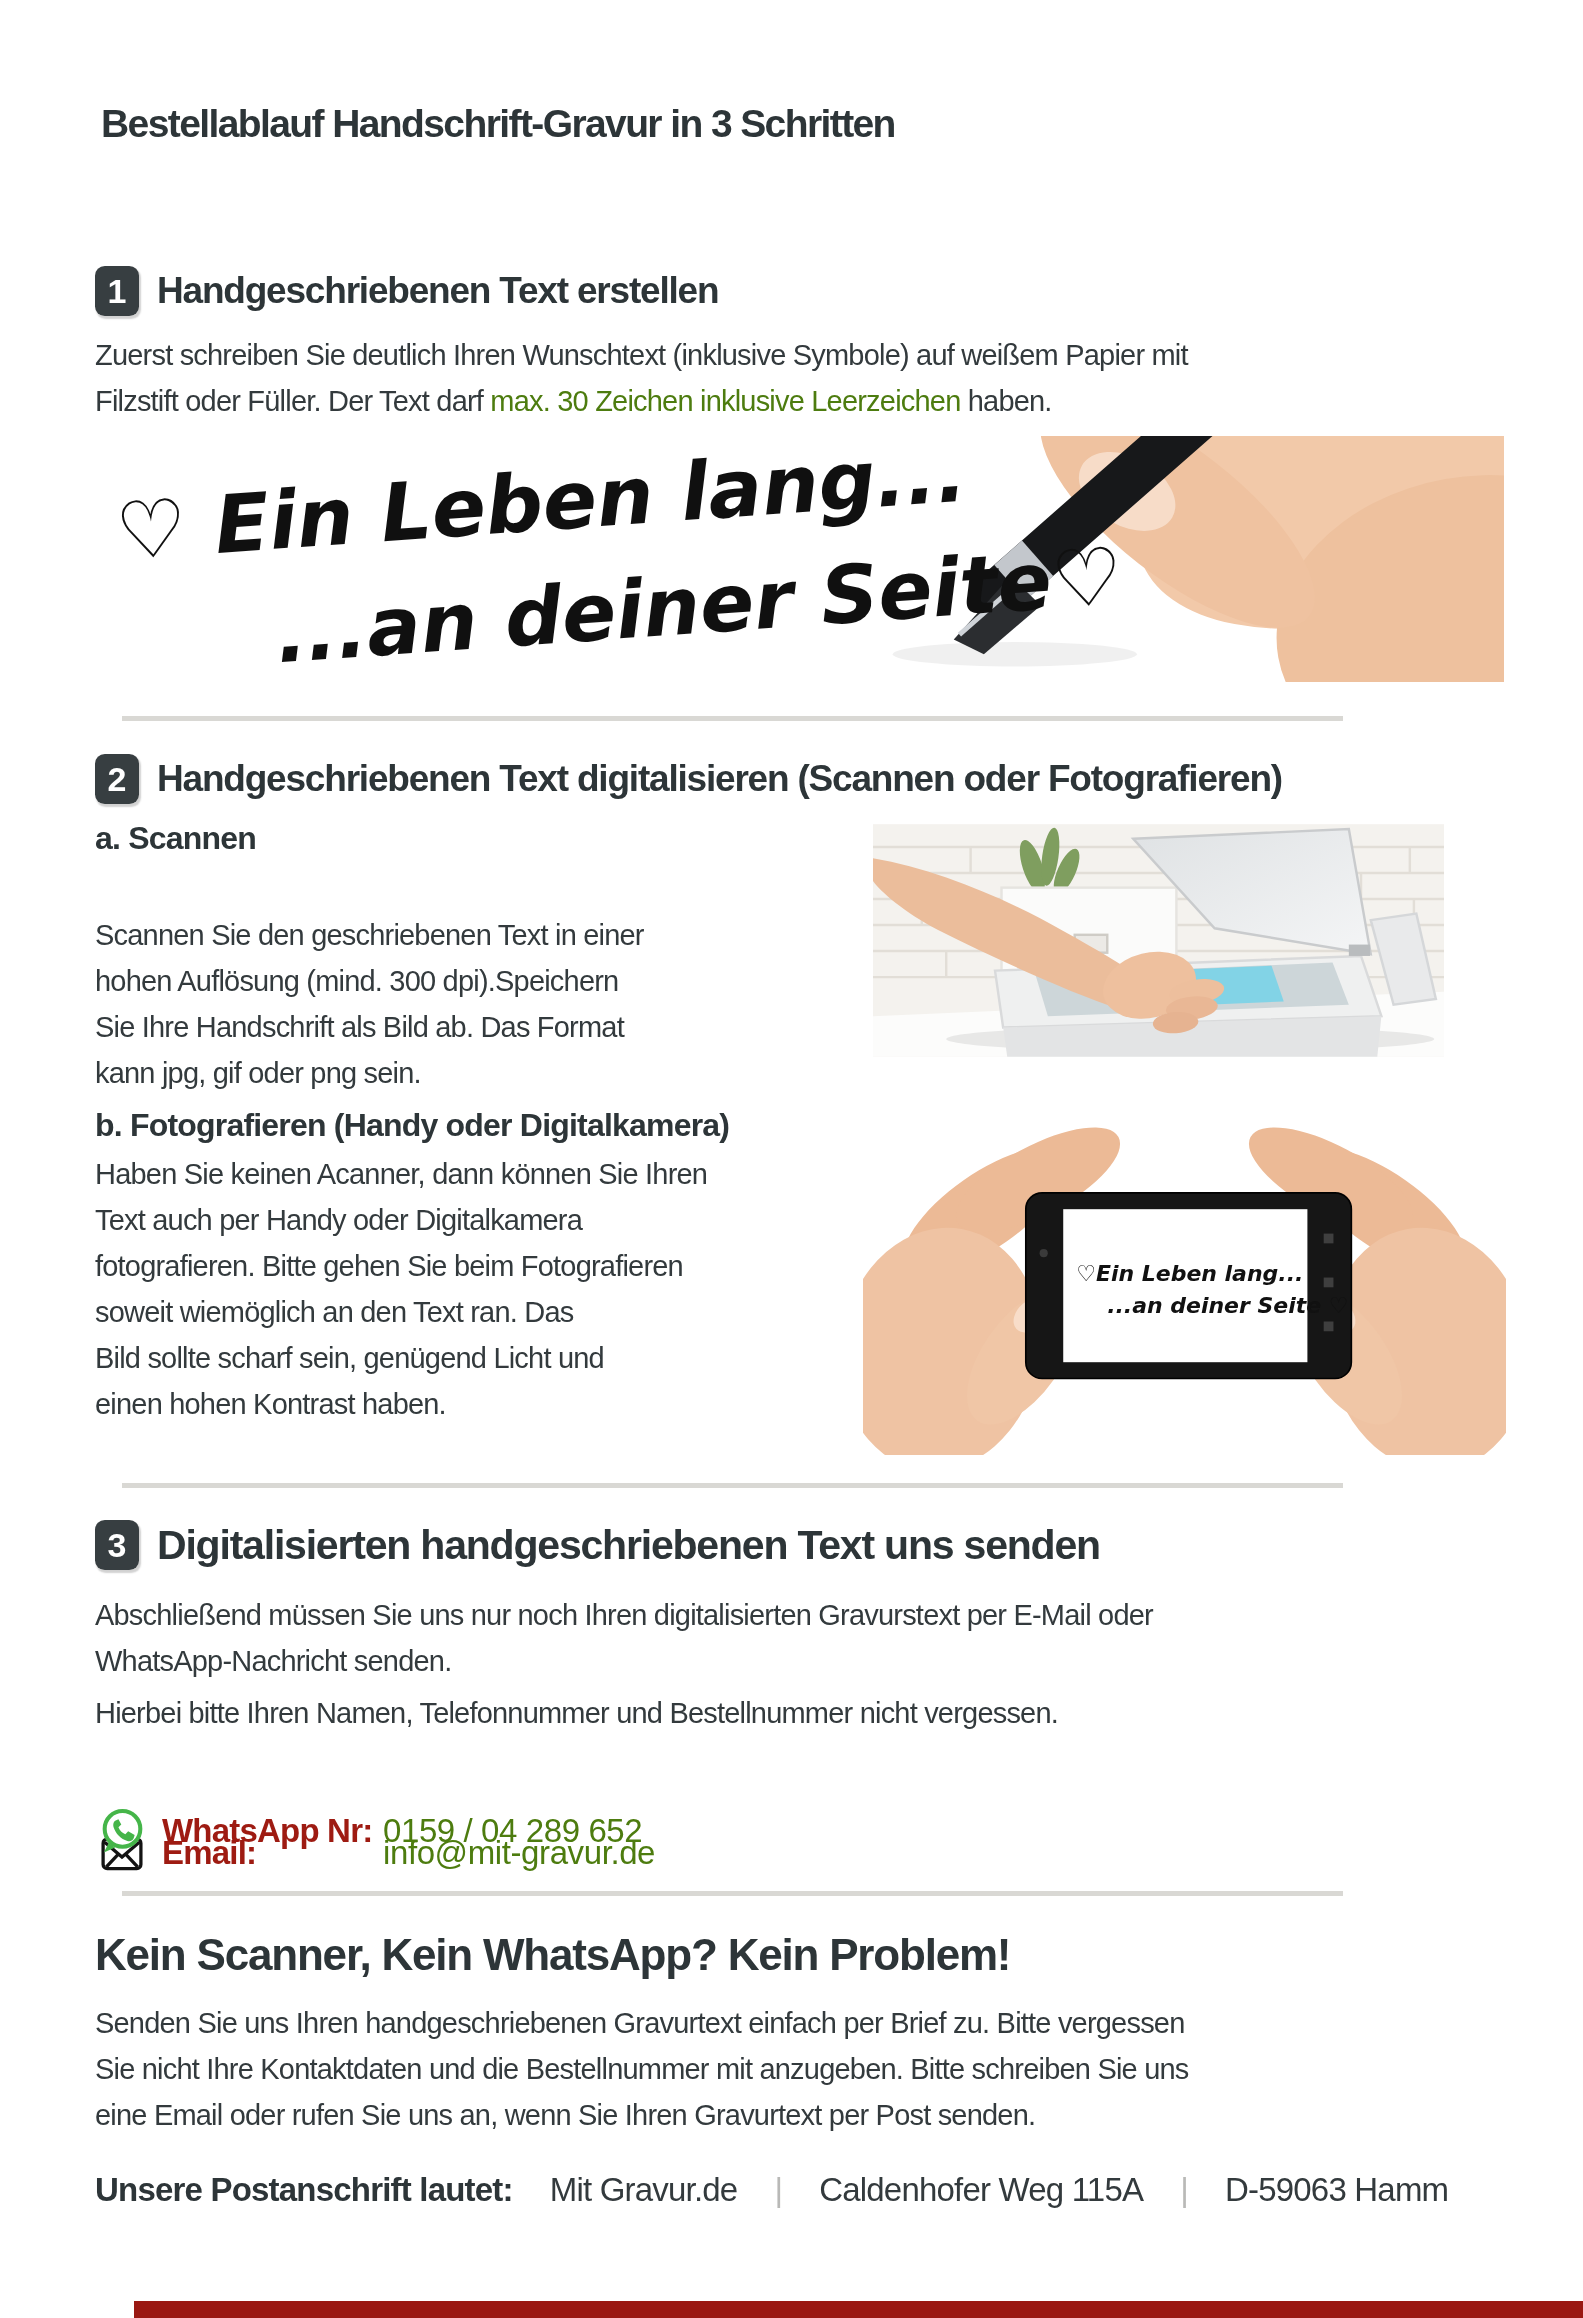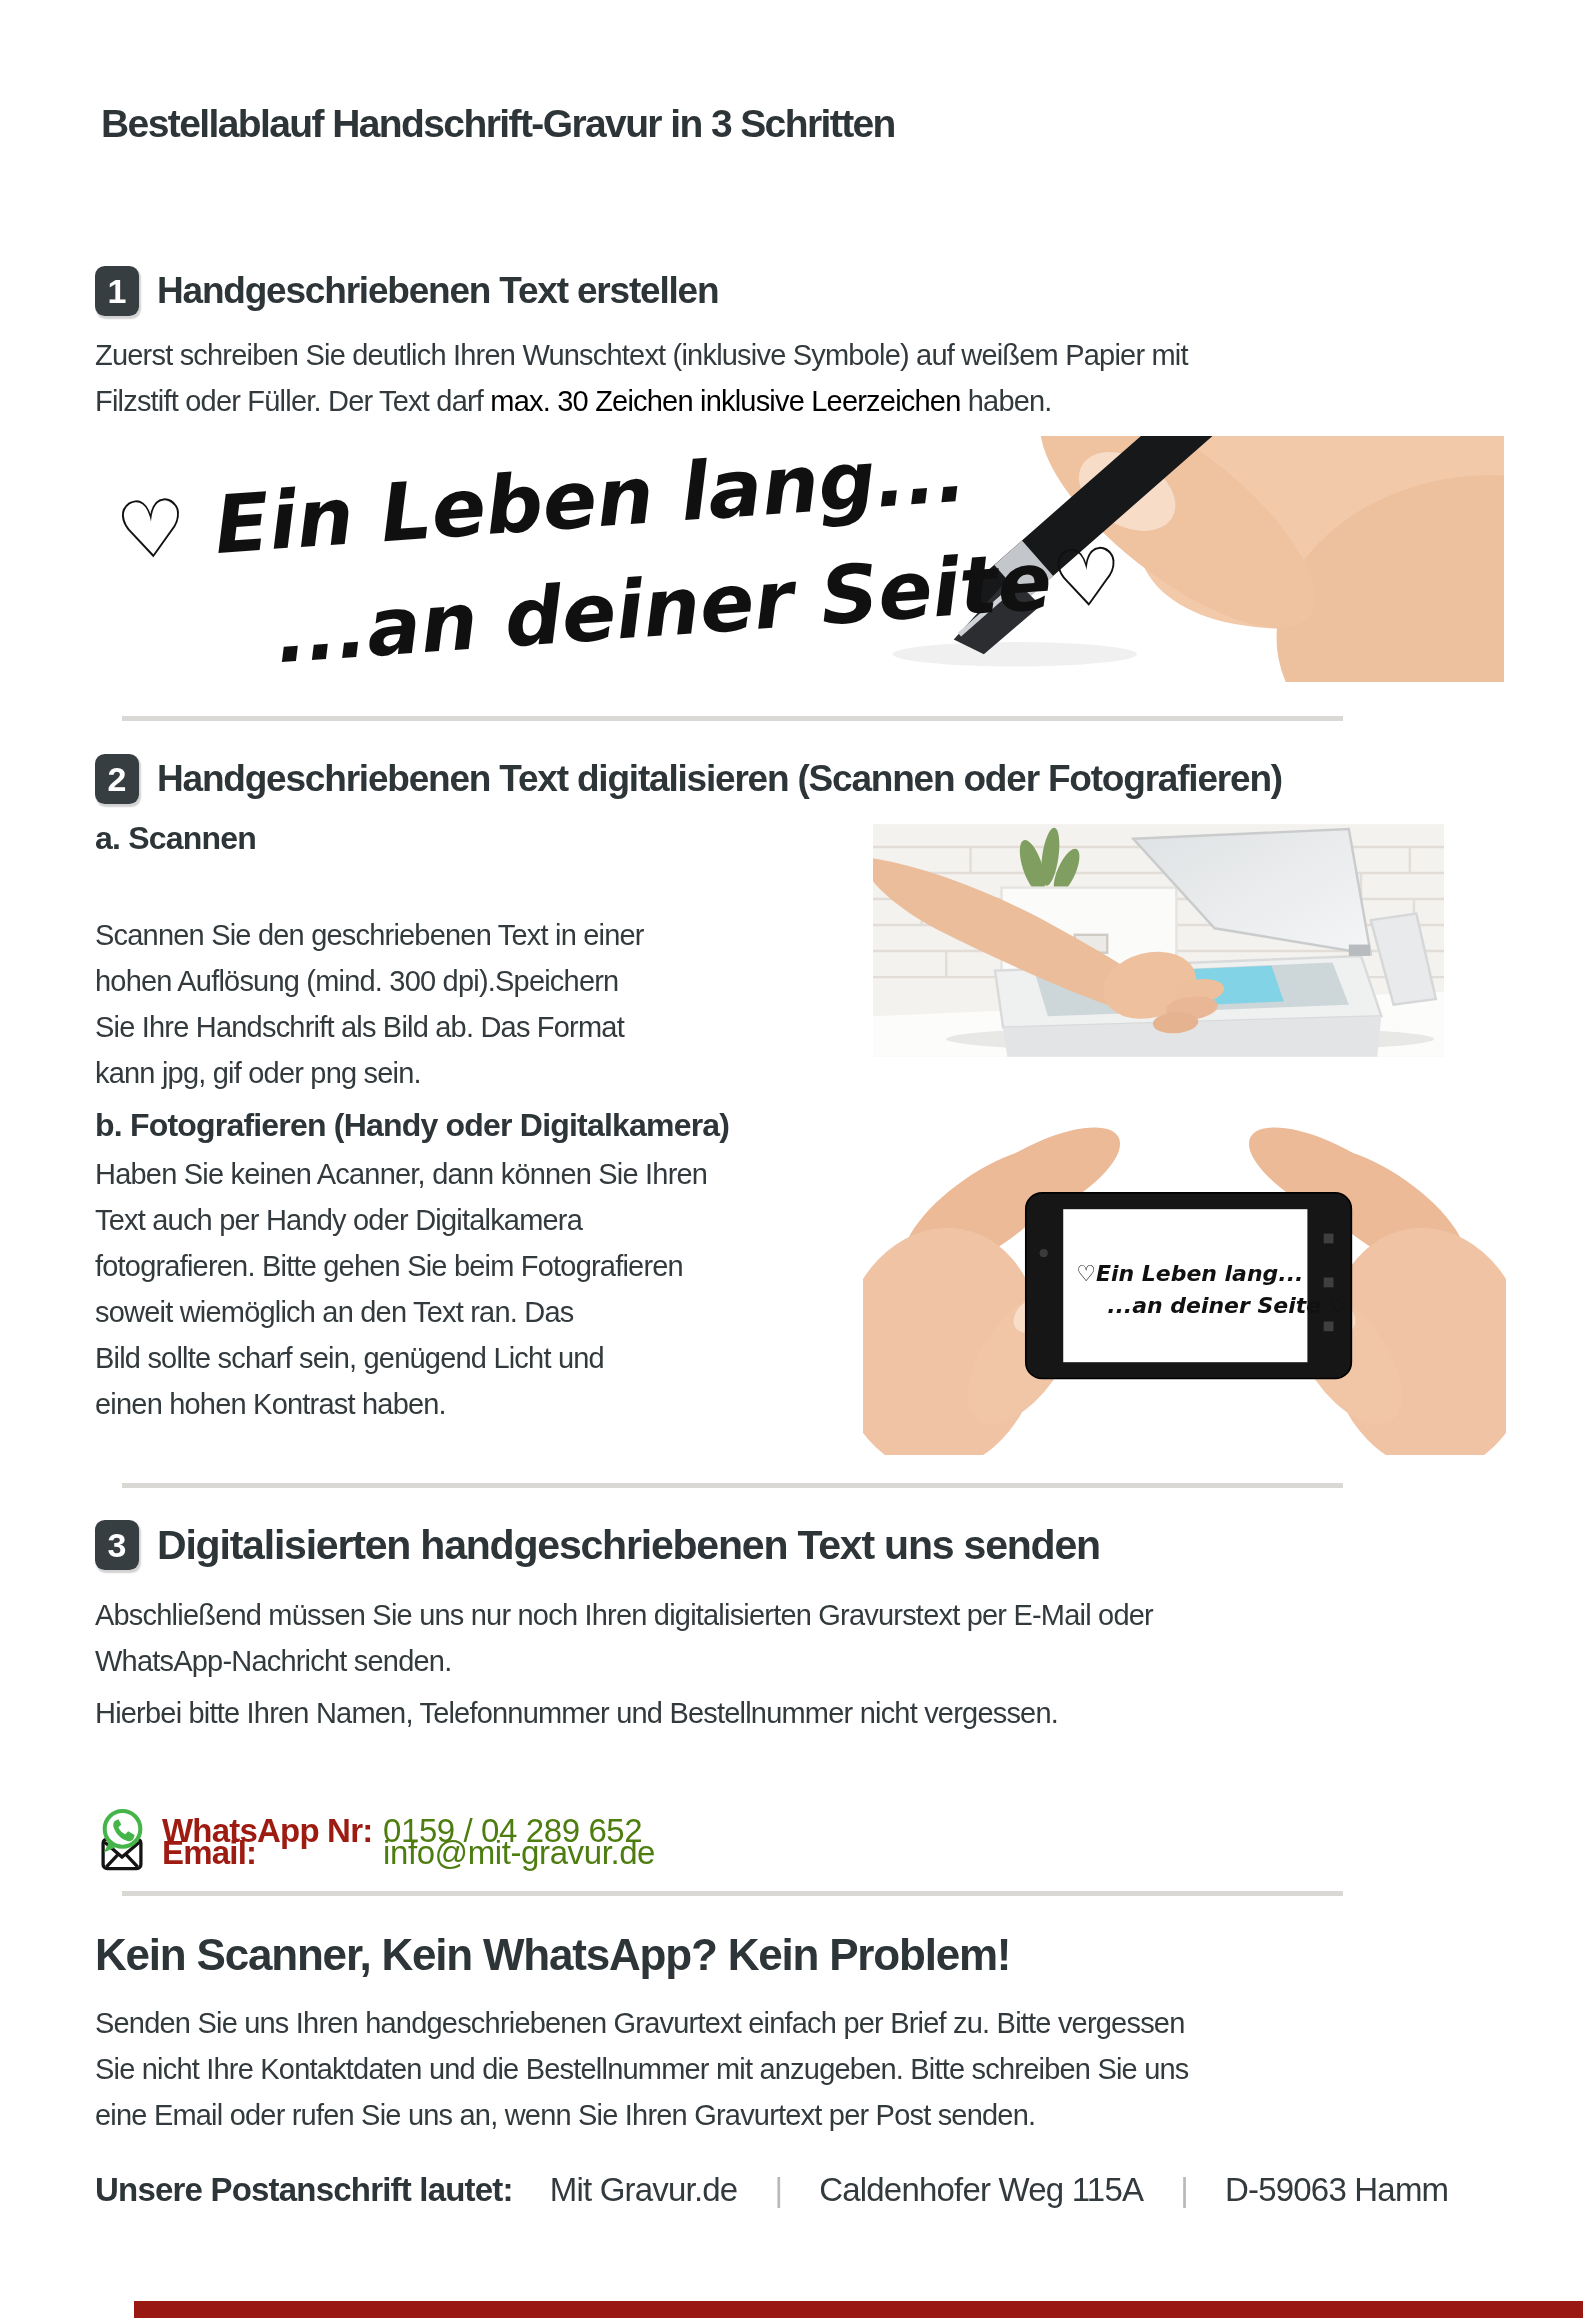--- a/index.html
+++ b/index.html
@@ -11,21 +11,21 @@
   .step-header{position:absolute;left:95px;display:flex;align-items:center;gap:18px;}
   .badge{width:44px;height:50px;background:#373e41;border-radius:9.8px;color:#fff;
          font-size:34px;font-weight:bold;display:flex;align-items:center;justify-content:center;
          box-shadow:1.6px 2.4px 1.6px rgba(0,0,0,0.18);flex:0 0 auto;}
   .step-title{font-size:37px;font-weight:bold;letter-spacing:-1.2px;color:#2d3538;white-space:nowrap;text-align:center;}
   .step-title.big{font-size:41px;}
   .body{position:absolute;left:95px;margin:0;font-size:29px;line-height:46px;letter-spacing:-0.8px;
         white-space:pre-line;color:#333a3d;}
   .subhead{position:absolute;left:95px;margin:0;font-size:32px;font-weight:bold;
            letter-spacing:-0.8px;color:#2d3538;white-space:nowrap;}
-  .red{color:#000000;}
+  .red{color:#4d7c0f;}
   .divider{position:absolute;left:122px;width:1221px;height:4.9px;background:#d9d8d4;}
   .photo{position:absolute;display:block;}
   .contact-row{position:absolute;left:99px;display:flex;align-items:center;}
   .contact-icon{width:63px;flex:0 0 auto;display:flex;align-items:center;}
   .contact-label{color:#9e1b12;font-weight:bold;font-size:33px;letter-spacing:-0.8px;
                  width:221px;flex:0 0 auto;white-space:nowrap;}
   .contact-value{color:#4d7c0f;font-size:33px;letter-spacing:-0.4px;white-space:nowrap;}
   .footer-heading{position:absolute;left:95px;margin:0;font-size:44px;font-weight:bold;
                   letter-spacing:-1.2px;color:#2d3538;white-space:nowrap;text-align:right;}
   .address{position:absolute;left:95px;display:flex;align-items:flex-end;gap:37px;

